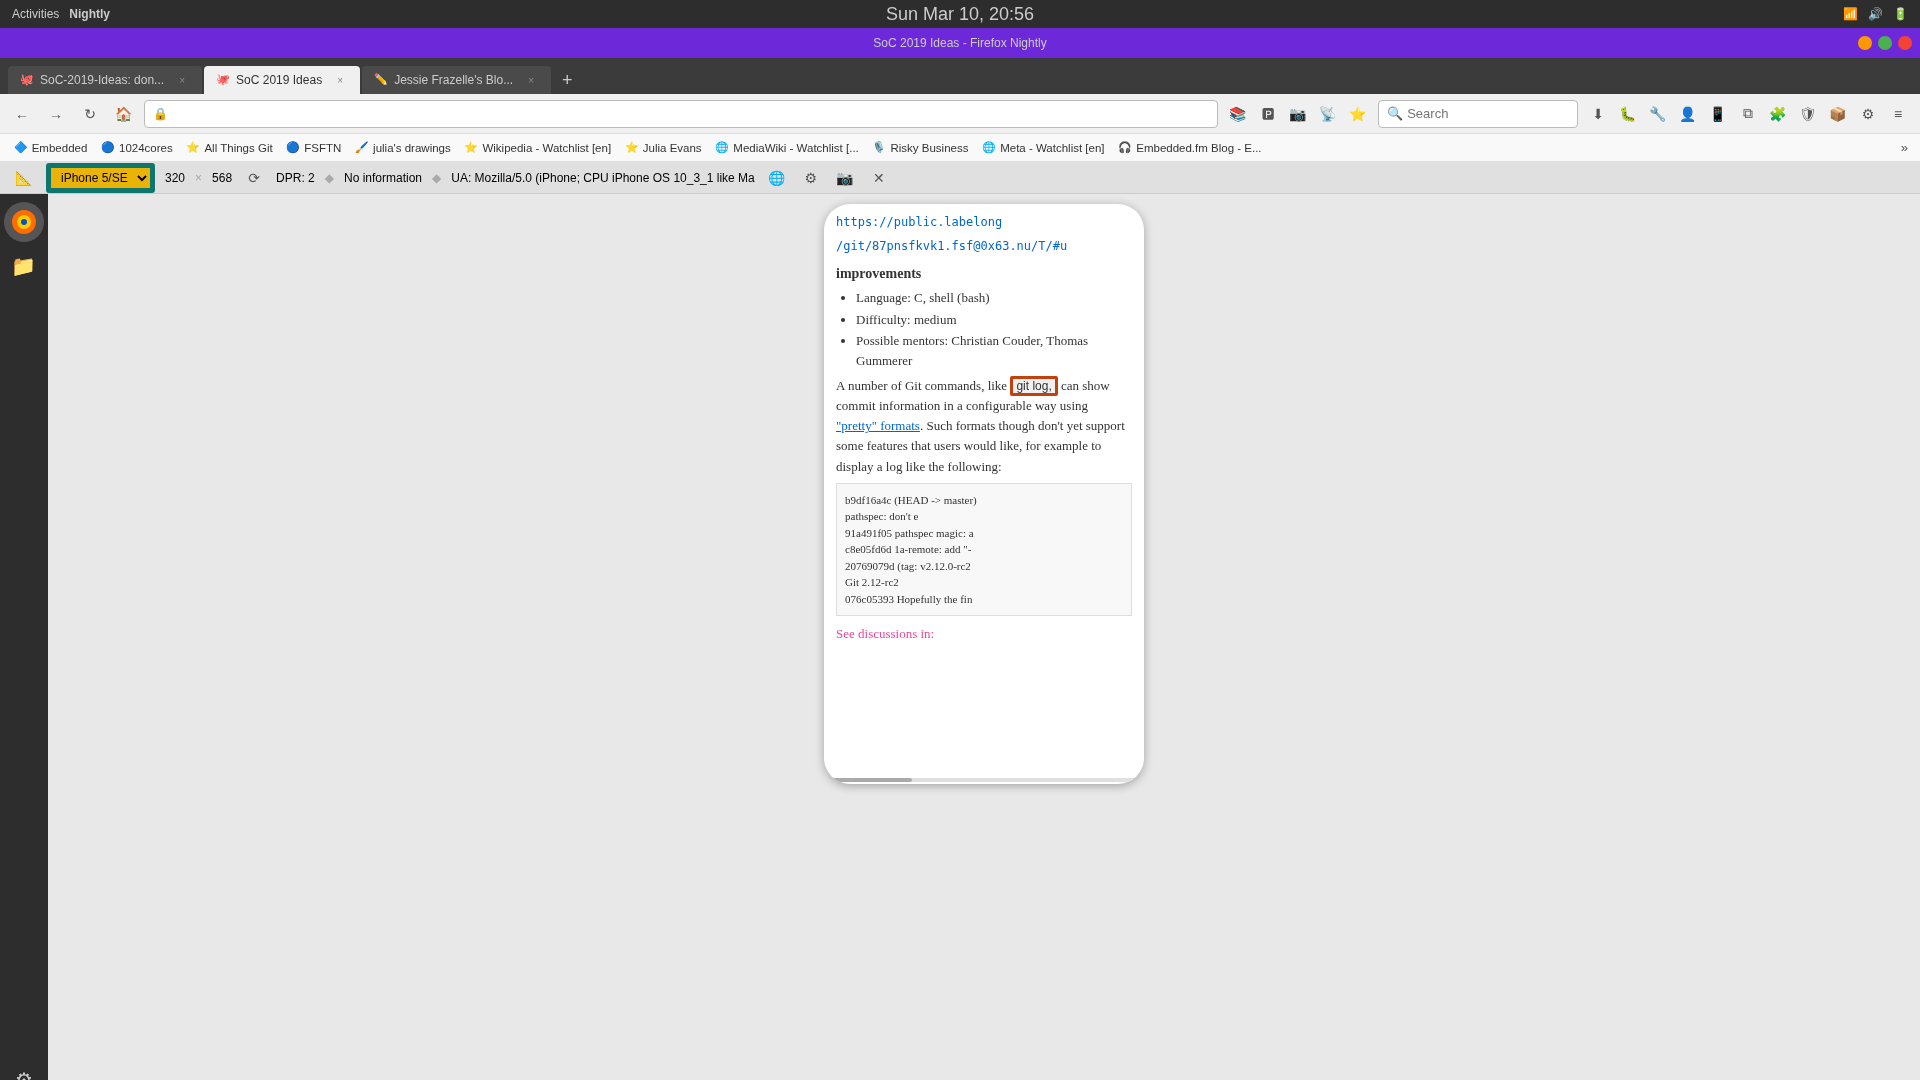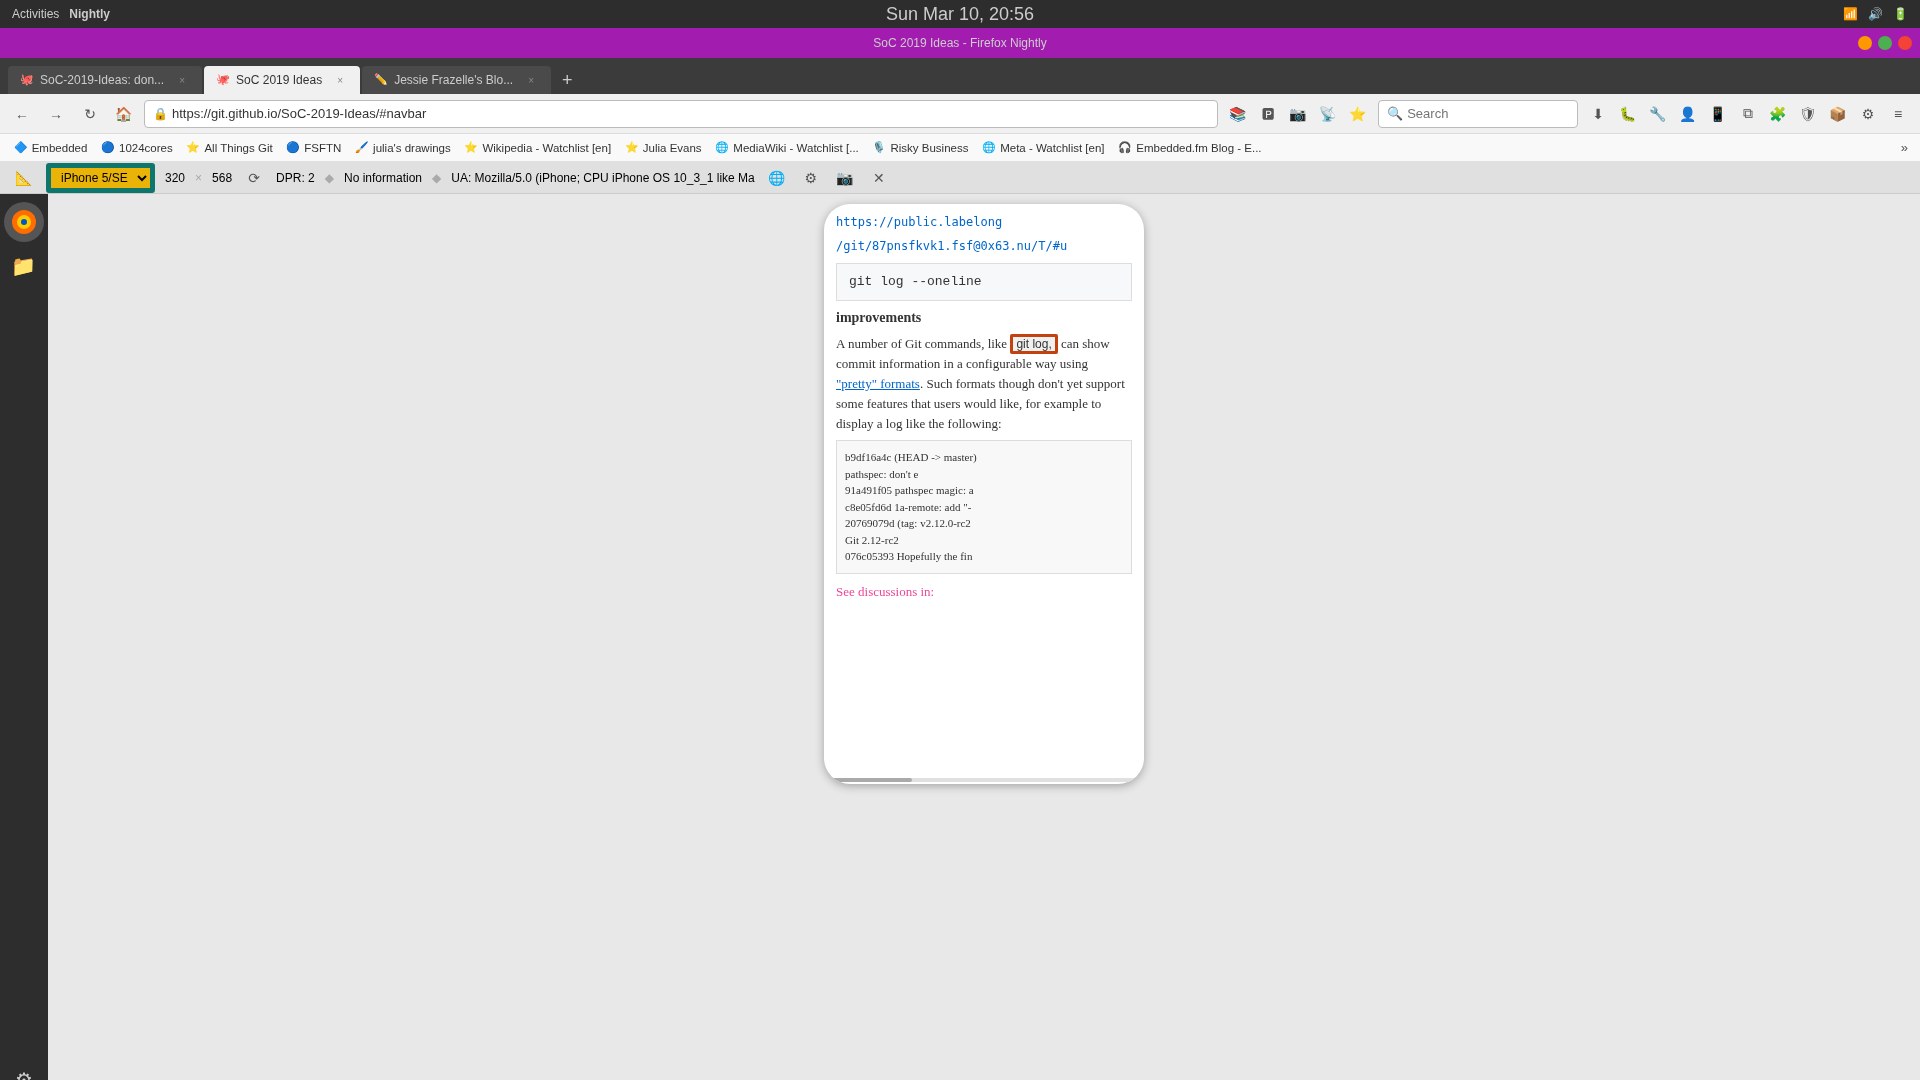--- a/index.html
+++ b/index.html
@@ -23,21 +23,21 @@
     
     .firefox-window {
       background: #1e1e1e;
       display: flex;
       flex-direction: column;
       height: 1080px;
     }
 
     
     .title-bar {
-      background: #a21caf;
+      background: #6d28d9;
       height: 30px;
       display: flex;
       align-items: center;
       justify-content: center;
       color: #ccc;
       font-size: 12px;
       position: relative;
     }
     .title-bar-buttons {
       position: absolute;
@@ -426,21 +426,20 @@
   </div>
 
   <div class="nav-bar">
     <button class="nav-btn">←</button>
     <button class="nav-btn">→</button>
     <button class="nav-btn">↻</button>
     <button class="nav-btn">🏠</button>
 
     <div class="url-bar">
       <span class="url-lock">🔒</span>
-      <input type="text" value="https://git.github.io/SoC-2019-Ideas/#navbar" style="">
     </div>
 
     <div class="nav-icons">
       <button class="nav-btn">📚</button>
       <button class="nav-btn">🅿</button>
       <button class="nav-btn">📷</button>
       <button class="nav-btn">📡</button>
       <button class="nav-btn">⭐</button>
     </div>
 
@@ -555,26 +554,30 @@
             <a class="page-link" href="#">
               <span>https://public.labelong</span>
             </a>
           </div>
           <div style="margin-bottom: 8px;">
             <a class="page-link" href="#">
               <span>/git/87pnsfkvk1.fsf@0x63.nu/T/#u</span>
             </a>
           </div>
 
-          <div class="page-code-block">
-            <span>git log --oneline</span>
-          </div>
 
           <div class="section-heading">improvements</div>
 
+          <ul class="bullet-list">
+            <li>Language: C, shell (bash)</li>
+            <li>Difficulty: medium</li>
+            <li>
+              <span>Possible mentors: Christian Couder, Thomas Gummerer</span>
+            </li>
+          </ul>
 
           <p class="body-text">
             <span>A number of Git commands, like</span>
             <span class="inline-code">git log,</span>
             <span>can show commit information in a configurable way using</span>
             <a class="pretty-link" href="#"><span>"pretty" formats</span></a><span>. Such formats though don't yet support some features that users would like, for example to display a log like the following:</span>
           </p>
 
           <div class="code-box">
             <div>b9df16a4c (HEAD -&gt; master)</div>

